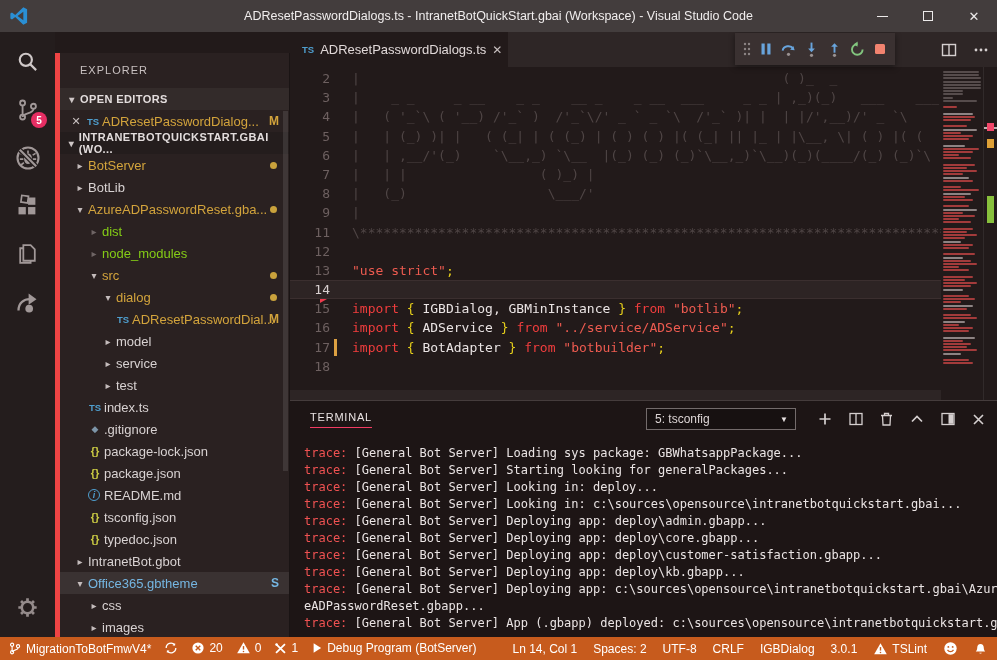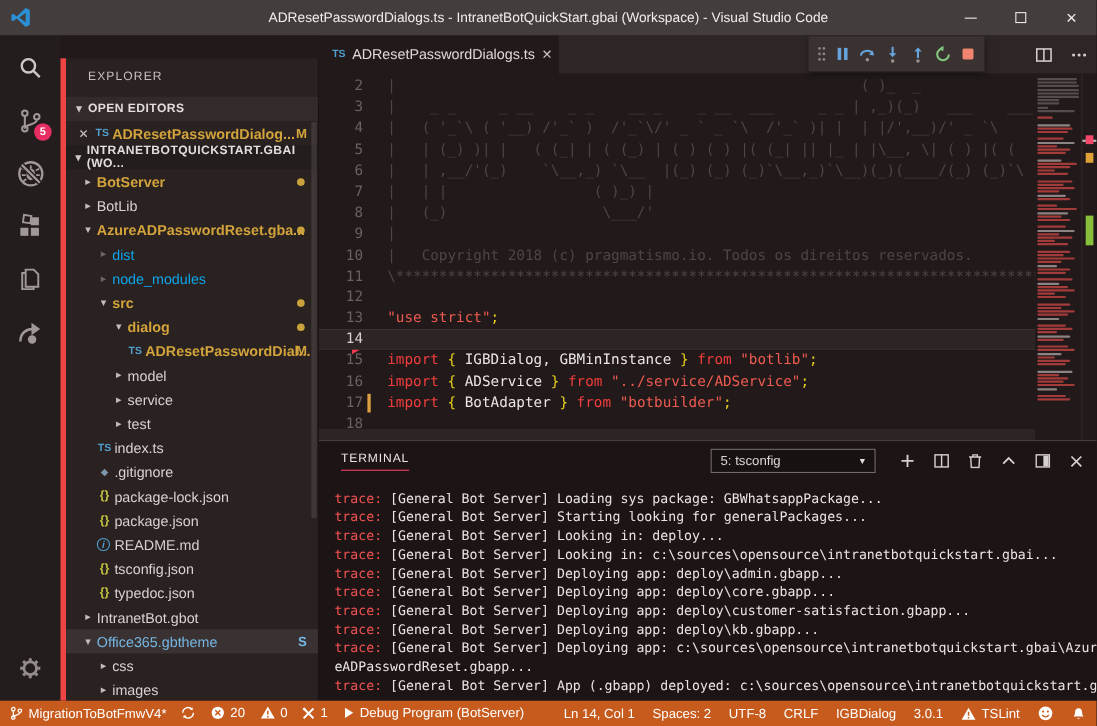--- a/index.html
+++ b/index.html
@@ -44,21 +44,21 @@
   .oe-close { width:16px; text-align:center; color:#c9c1c1; font-size:11px; }
   .ic-ts { color:#4f9fcf; font-size:9.5px; font-weight:bold; width:18px; text-align:center; flex:none; }
   .ic-braces { color:#c9c943; font-weight:bold; font-size:11px; width:18px; text-align:center; flex:none; }
   .ic-diamond { color:#7d95a8; font-size:9px; width:18px; text-align:center; flex:none; }
   .ic-info { width:12px; height:12px; border:1px solid #4f9fcf; border-radius:50%; color:#4f9fcf;
     font-size:9px; font-style:italic; font-weight:bold; display:inline-flex; align-items:center;
     justify-content:center; margin:0 4px 0 2px; flex:none; }
   .tree-row { height:22px; display:flex; align-items:center; font-size:13px; position:relative; white-space:nowrap; }
   .tree-row.selected { background:#3a3232; }
   .tree-row .tw { width:16px; text-align:center; font-size:10px; color:#c4bcbc; flex:none; }
-  .c-gold { color:#d3a43c;font-weight:bold; } .c-dim { color:#0ea5e9; } .c-blue { color:#75b6e2; } .c-norm { color:#d8d2d2; }
+  .c-gold { color:#d3a43c; } .c-dim { color:#84cc16; } .c-blue { color:#75b6e2; } .c-norm { color:#d8d2d2; }
   .dot { position:absolute; right:12px; top:8px; width:7px; height:7px; border-radius:50%; background:#c9a23c; }
   .badge-letter { position:absolute; right:10px; font-size:12px; font-weight:bold; }
   .b-gold { color:#d3a43c; } .b-blue { color:#75b6e2; }
   .sidebar-scroll { position:absolute; right:1px; top:58px; width:5px; height:360px; background:rgba(255,255,255,0.10); }
 
   
   .editor-group { flex:1; position:relative; display:flex; flex-direction:column; min-width:0; }
   .tabbar { height:35px; background:#2e2626; display:flex; position:relative; flex:none; }
   .tab { width:218px; background:#221a1a; display:flex; align-items:center; padding:0 8px 0 12px;
     font-size:13px; color:#e0d8d8; gap:6px; }
@@ -374,21 +374,20 @@
       <div class="editor">
         <div class="code-area" id="code-lines">
             <div class="code-line"><span class="ln">2</span><span class="code"><span class="tok-cmt">|                                                      ( )_  _</span></span></div>
             <div class="code-line"><span class="ln">3</span><span class="code"><span class="tok-cmt">|    _ _     _ __    _ _    __ _    _ __  ___     _ _ | ,_)(_)   ___    ___</span></span></div>
             <div class="code-line"><span class="ln">4</span><span class="code"><span class="tok-cmt">|   ( '_`\ ( '__) /'_` )  /'_`\/' _ ` _ `\  /'_` )| |  | |/',__)/' _ `\</span></span></div>
             <div class="code-line"><span class="ln">5</span><span class="code"><span class="tok-cmt">|   | (_) )| |   ( (_| | ( (_) | ( ) ( ) |( (_| || |_ | |\__, \| ( ) |( (</span></span></div>
             <div class="code-line"><span class="ln">6</span><span class="code"><span class="tok-cmt">|   | ,__/'(_)    `\__,_) `\__  |(_) (_) (_)`\__,_)`\__)(_)(____/(_) (_)`\</span></span></div>
             <div class="code-line"><span class="ln">7</span><span class="code"><span class="tok-cmt">|   | |                 ( )_) |</span></span></div>
             <div class="code-line"><span class="ln">8</span><span class="code"><span class="tok-cmt">|   (_)                  \___/'</span></span></div>
             <div class="code-line"><span class="ln">9</span><span class="code"><span class="tok-cmt">|</span></span></div>
-            <div class="code-line"><span class="ln">10</span><span class="code"><span class="tok-cmt">|   Copyright 2018 (c) pragmatismo.io. Todos os direitos reservados.</span></span></div>
             <div class="code-line"><span class="ln">11</span><span class="code"><span class="tok-cmt">\*****************************************************************************</span></span></div>
             <div class="code-line"><span class="ln">12</span><span class="code"></span></div>
             <div class="code-line"><span class="ln">13</span><span class="code"><span class="tok-str">"use strict"</span><span class="tok-pun">;</span></span></div>
             <div class="code-line current"><span class="ln">14</span><span class="code"></span></div>
             <div class="code-line"><span class="ln">15</span><span class="del-mark"></span><span class="code"><span class="tok-kw">import</span><span class="tok-pln"> </span><span class="tok-pun">{</span><span class="tok-id"> IGBDialog, GBMinInstance </span><span class="tok-pun">}</span><span class="tok-pln"> </span><span class="tok-kw">from</span><span class="tok-pln"> </span><span class="tok-str">"botlib"</span><span class="tok-pun">;</span></span></div>
             <div class="code-line"><span class="ln">16</span><span class="code"><span class="tok-kw">import</span><span class="tok-pln"> </span><span class="tok-pun">{</span><span class="tok-id"> ADService </span><span class="tok-pun">}</span><span class="tok-pln"> </span><span class="tok-kw">from</span><span class="tok-pln"> </span><span class="tok-str">"../service/ADService"</span><span class="tok-pun">;</span></span></div>
             <div class="code-line"><span class="ln">17</span><span class="git-mod"></span><span class="code"><span class="tok-kw">import</span><span class="tok-pln"> </span><span class="tok-pun">{</span><span class="tok-id"> BotAdapter </span><span class="tok-pun">}</span><span class="tok-pln"> </span><span class="tok-kw">from</span><span class="tok-pln"> </span><span class="tok-str">"botbuilder"</span><span class="tok-pun">;</span></span></div>
             <div class="code-line"><span class="ln">18</span><span class="code"></span></div>
           </div>
         <div class="minimap" id="minimap">

